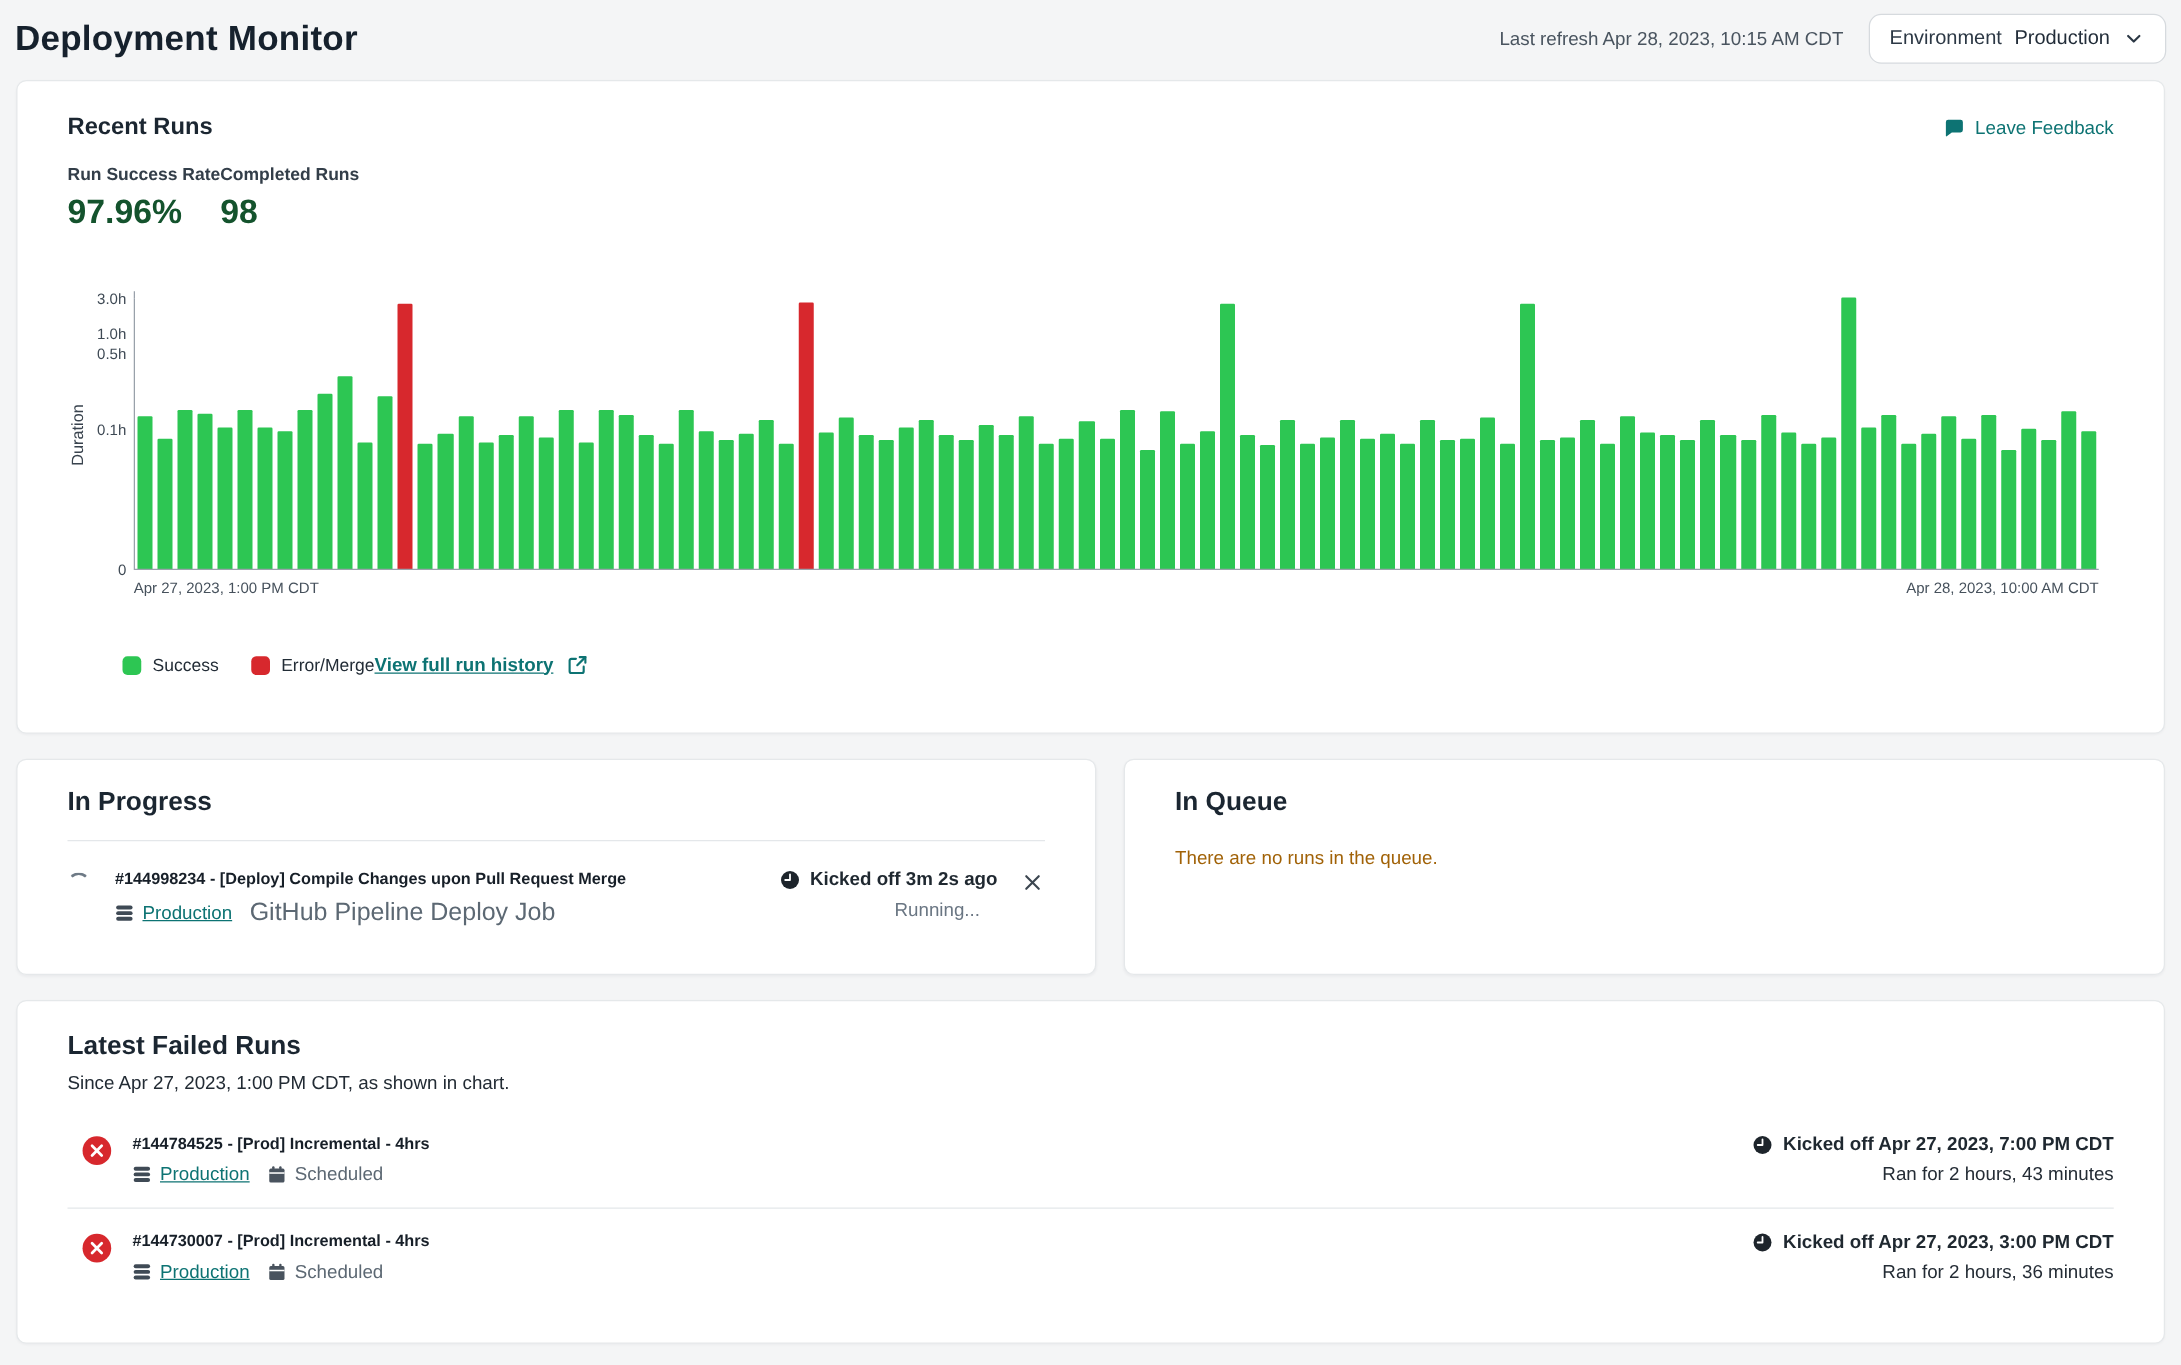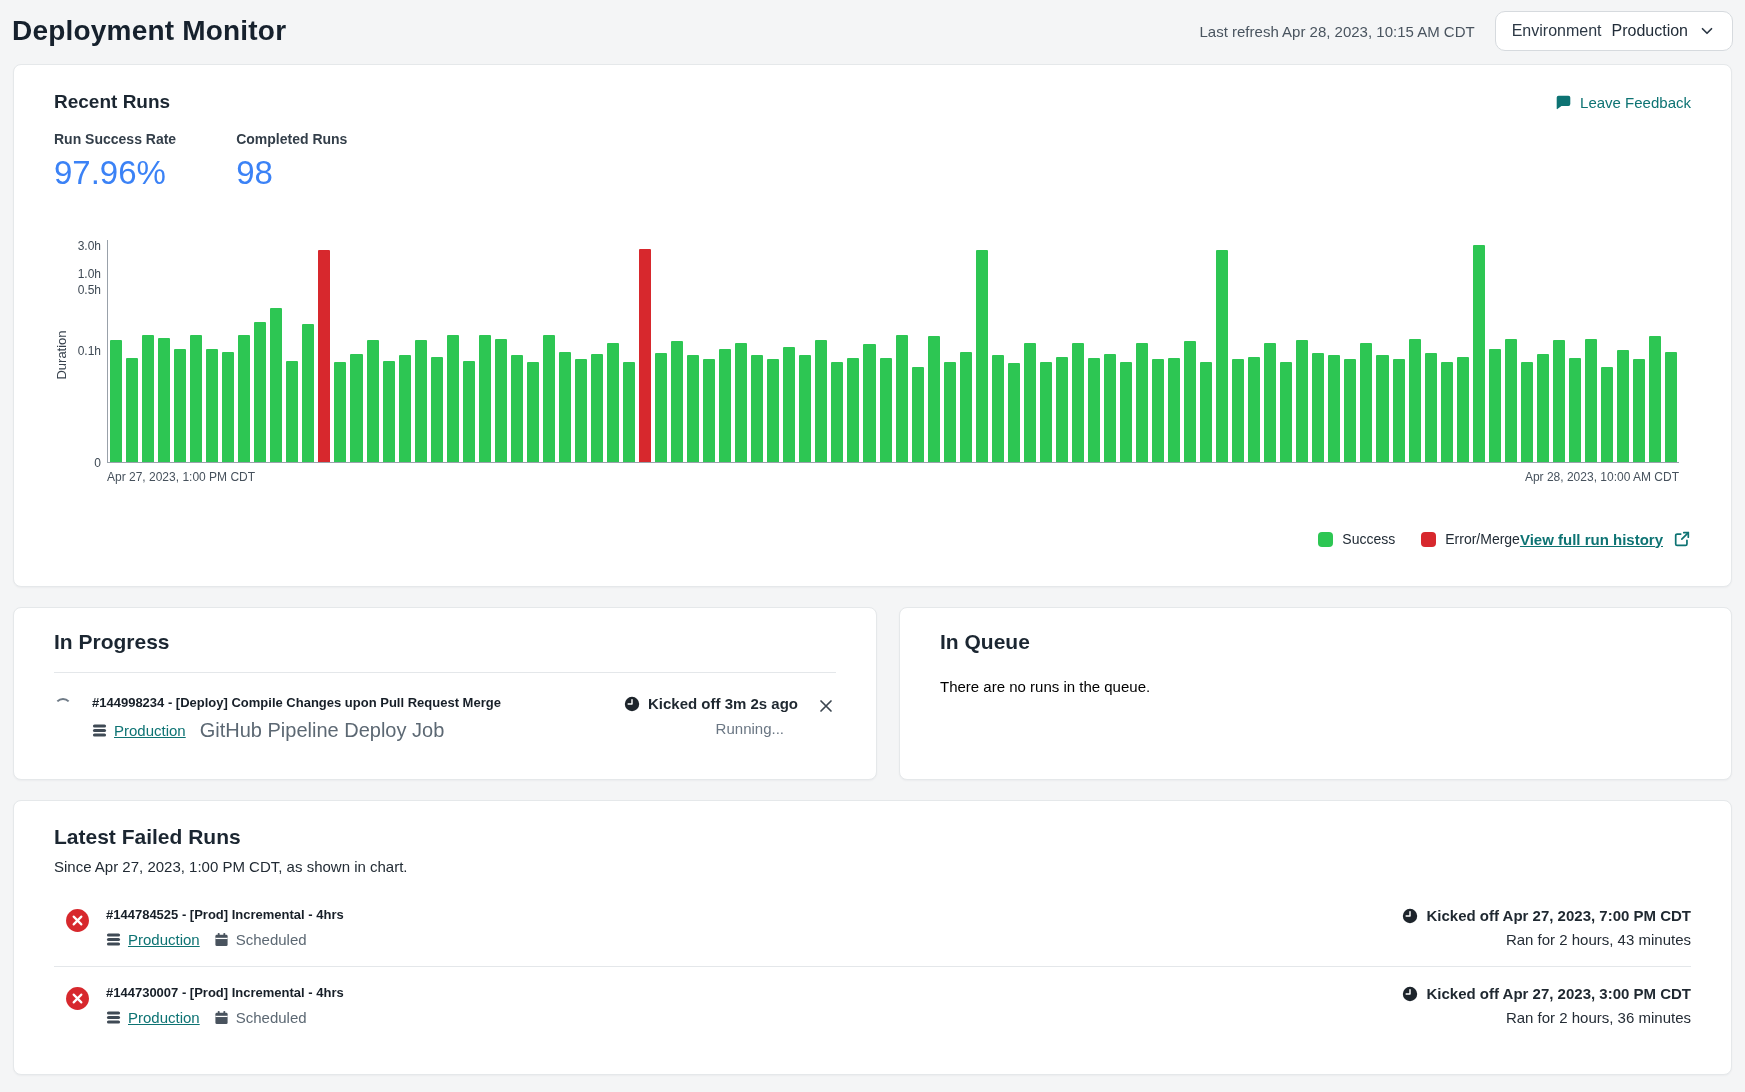--- a/index.html
+++ b/index.html
@@ -58,23 +58,23 @@
   h2.card-title { font-size: 19px; font-weight: 700; color: #1b2631; }
   h2.card-title-lg { font-size: 21px; font-weight: 700; color: #1b2631; }
 
   
   .recent-runs { margin-bottom: 20px; height: 523px; }
   .rr-header { display: flex; justify-content: space-between; align-items: center; }
   .feedback-link {
     display: flex; align-items: center; gap: 8px;
     color: #0d7373; font-size: 15px; text-decoration: none; cursor: pointer;
   }
-  .stats-row { display: flex; gap: 60px; margin-top: 18px; }
+  .stats-row { display: flex; margin-top: 18px; }
   .stat-label { font-size: 14px; font-weight: 700; color: #333e49; }
-  .stat-value { font-size: 33px; font-weight: 400; color: #3b82f6; margin-top: 7px; }
+  .stat-value { font-size: 27px; font-weight: 700; color: #14532d; margin-top: 7px; }
 
   .chart-wrap { position: relative; margin-top: 54px; }
   .chart-flex { display: flex; }
   .y-gutter { width: 53px; position: relative; flex: none; }
   .y-axis-label {
     position: absolute; left: 0; top: 50%;
     transform: translateY(-50%) rotate(180deg);
     writing-mode: vertical-rl;
     font-size: 13px; color: #39434e;
   }
@@ -98,21 +98,21 @@
     display: flex; align-items: flex-end;
   }
   .bar-slot { flex: 1 1 0; padding: 0 2px; height: 100%; display: flex; align-items: flex-end; }
   .bar { width: 100%; border-radius: 1px 1px 0 0; }
   .x-labels {
     display: flex; justify-content: space-between;
     margin: 7px 12px 0 53px;
     font-size: 12px; color: #46515c;
   }
   .legend-row {
-    display: flex; justify-content: flex-end; align-items: center;
+    display: flex; justify-content: flex-start; align-items: center;
     margin-top: 46px; padding-left: 44px;
   }
   .legend { display: flex; gap: 26px; }
   .legend-item { display: flex; align-items: center; gap: 9px; font-size: 14px; color: #222c36; }
   .swatch { width: 15px; height: 15px; border-radius: 4px; flex: none; }
   .view-history {
     display: flex; align-items: center; gap: 10px;
     color: #0d7373; font-size: 15px; font-weight: 700;
     cursor: pointer;
   }
@@ -144,21 +144,21 @@
   .sched { display: flex; align-items: center; gap: 7px; font-size: 15px; color: #5c6873; }
   .ip-meta { text-align: right; flex: none; }
   .kicked-row { display: flex; align-items: center; gap: 8px; justify-content: flex-end; }
   .kicked-text { font-size: 15px; font-weight: 700; color: #1f2830; }
   .running-text { font-size: 15px; color: #6a7683; margin-top: 8px; margin-right: 14px; }
   .close-btn {
     margin-left: 18px; margin-top: 1px;
     background: none; border: none; cursor: pointer; flex: none;
     color: #3c4650; line-height: 0; padding: 2px;
   }
-  .iq-message { font-size: 15px; color: #000000; margin-top: 24px; }
+  .iq-message { font-size: 15px; color: #a16207; margin-top: 24px; }
 
   
   .failed-card { padding: 24px 40px 30px; }
   .failed-sub { font-size: 15px; color: #222b34; margin-top: 9px; }
   .failed-list { margin-top: 26px; }
   .failed-row { display: flex; align-items: flex-start; padding: 6px 0 18px; }
   .failed-row + .failed-row { border-top: 1px solid #e4e7ea; padding-top: 18px; }
   .err-icon { flex: none; margin-left: 11px; margin-top: 1px; }
   .fr-main { margin-left: 16px; flex: 1 1 auto; }
   .fr-meta { text-align: right; flex: none; }

